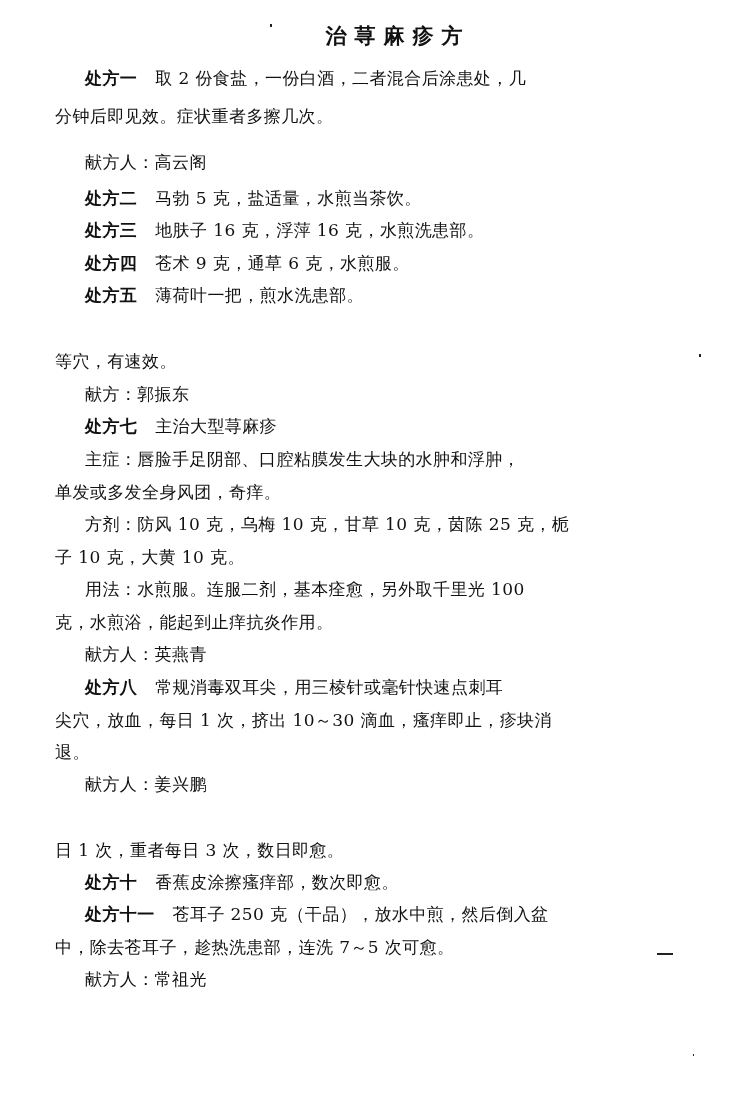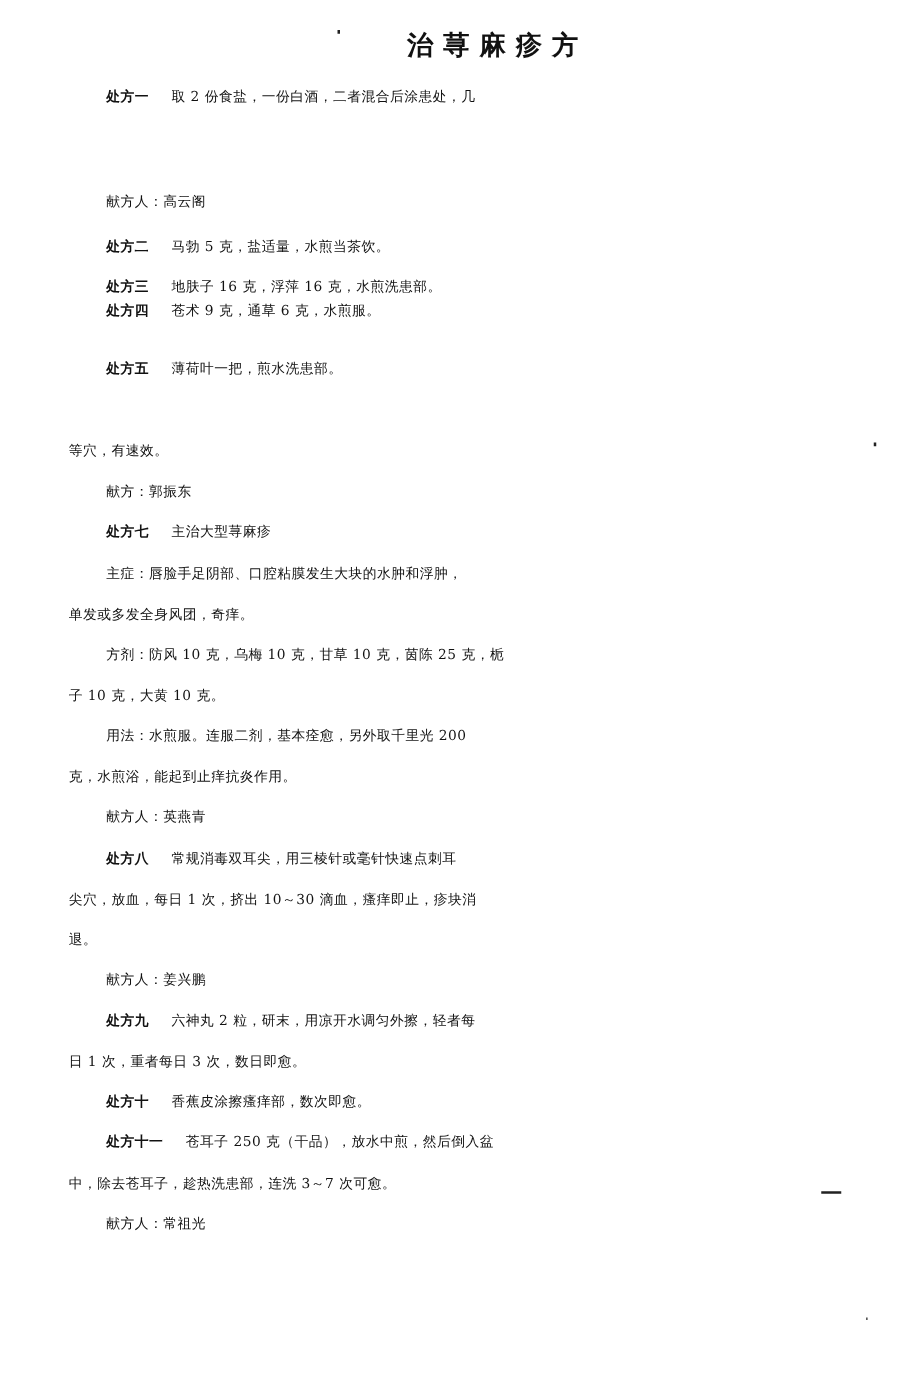--- a/index.html
+++ b/index.html
@@ -8,59 +8,59 @@
     font-family: "DejaVu Serif", "Liberation Serif", serif;
     color: #111111;
   }
   .page { position: absolute; left: 0; top: 0; width: 736px; height: 1008px; margin-left: 19px; }
   .title {
     position: absolute; top: 22px; left: 0; width: 736px; text-align: center;
     font-size: 21px; font-weight: bold; letter-spacing: 8px; padding-left: 22px;
     box-sizing: border-box; font-family: "DejaVu Sans", sans-serif;
   }
   .line {
-    position: absolute; left: 0; font-size: 11px; line-height: 24px;
+    position: absolute; left: 0; font-size: 17px; line-height: 24px;
     white-space: nowrap; letter-spacing: 0.4px;
   }
   .indent { left: 66px; }
   .flush { left: 36px; }
   .label { font-weight: bold; font-family: "DejaVu Sans", sans-serif; }
   .gap { display: inline-block; width: 18px; }
   .mark { position: absolute; background: #222; }
 </style>
 </head>
 <body>
 
 <div class="page">
   <div class="title">治荨麻疹方</div>
 
   <div class="line indent" style="top:66px"><span class="label">处方一</span><span class="gap"></span><span>取 2 份食盐，一份白酒，二者混合后涂患处，几</span></div>
+  <div class="line flush" style="top:104px">分钟后即见效。症状重者多擦几次。</div>
   <div class="line indent" style="top:150px">献方人：高云阁</div>
   <div class="line indent" style="top:186px"><span class="label">处方二</span><span class="gap"></span><span>马勃 5 克，盐适量，水煎当茶饮。</span></div>
   <div class="line indent" style="top:218px"><span class="label">处方三</span><span class="gap"></span><span>地肤子 16 克，浮萍 16 克，水煎洗患部。</span></div>
-  <div class="line indent" style="top:237px"><span class="label">处方四</span><span class="gap"></span><span>苍术 9 克，通草 6 克，水煎服。</span></div>
+  <div class="line indent" style="top:251px"><span class="label">处方四</span><span class="gap"></span><span>苍术 9 克，通草 6 克，水煎服。</span></div>
   <div class="line indent" style="top:283px"><span class="label">处方五</span><span class="gap"></span><span>薄荷叶一把，煎水洗患部。</span></div>
   <div class="line flush" style="top:349px">等穴，有速效。</div>
   <div class="line indent" style="top:382px">献方：郭振东</div>
   <div class="line indent" style="top:414px"><span class="label">处方七</span><span class="gap"></span><span>主治大型荨麻疹</span></div>
   <div class="line flush" style="top:480px">单发或多发全身风团，奇痒。</div>
   <div class="line indent" style="top:447px">主症：唇脸手足阴部、口腔粘膜发生大块的水肿和浮肿，</div>
   <div class="line indent" style="top:512px">方剂：防风 10 克，乌梅 10 克，甘草 10 克，茵陈 25 克，栀</div>
   <div class="line flush" style="top:545px">子 10 克，大黄 10 克。</div>
-  <div class="line indent" style="top:577px">用法：水煎服。连服二剂，基本痊愈，另外取千里光 200</div>
+  <div class="line indent" style="top:577px">用法：水煎服。连服二剂，基本痊愈，另外取千里光 100</div>
   <div class="line flush" style="top:610px">克，水煎浴，能起到止痒抗炎作用。</div>
   <div class="line indent" style="top:642px">献方人：英燕青</div>
   <div class="line indent" style="top:675px"><span class="label">处方八</span><span class="gap"></span><span>常规消毒双耳尖，用三棱针或毫针快速点刺耳</span></div>
   <div class="line flush" style="top:708px">尖穴，放血，每日 1 次，挤出 10～30 滴血，瘙痒即止，疹块消</div>
   <div class="line flush" style="top:740px">退。</div>
   <div class="line indent" style="top:772px">献方人：姜兴鹏</div>
-  <div class="line indent" style="top:805px"><span class="label">处方九</span><span class="gap"></span><span>六神丸 2 粒，研末，用凉开水调匀外擦，轻者每</span></div>
   <div class="line flush" style="top:838px">日 1 次，重者每日 3 次，数日即愈。</div>
   <div class="line indent" style="top:870px"><span class="label">处方十</span><span class="gap"></span><span>香蕉皮涂擦瘙痒部，数次即愈。</span></div>
   <div class="line indent" style="top:902px"><span class="label">处方十一</span><span class="gap"></span><span>苍耳子 250 克（干品），放水中煎，然后倒入盆</span></div>
-  <div class="line flush" style="top:935px">中，除去苍耳子，趁热洗患部，连洗 3～7 次可愈。</div>
+  <div class="line flush" style="top:935px">中，除去苍耳子，趁热洗患部，连洗 7～5 次可愈。</div>
   <div class="line indent" style="top:967px">献方人：常祖光</div>
 
   <div class="mark" style="left:251px;top:24px;width:2px;height:3px"></div>
   <div class="mark" style="left:680px;top:354px;width:2px;height:3px"></div>
   <div class="mark" style="left:638px;top:953px;width:16px;height:2px"></div>
   <div class="mark" style="left:674px;top:1054px;width:1px;height:2px"></div>
 </div>
 
 </body></html>

